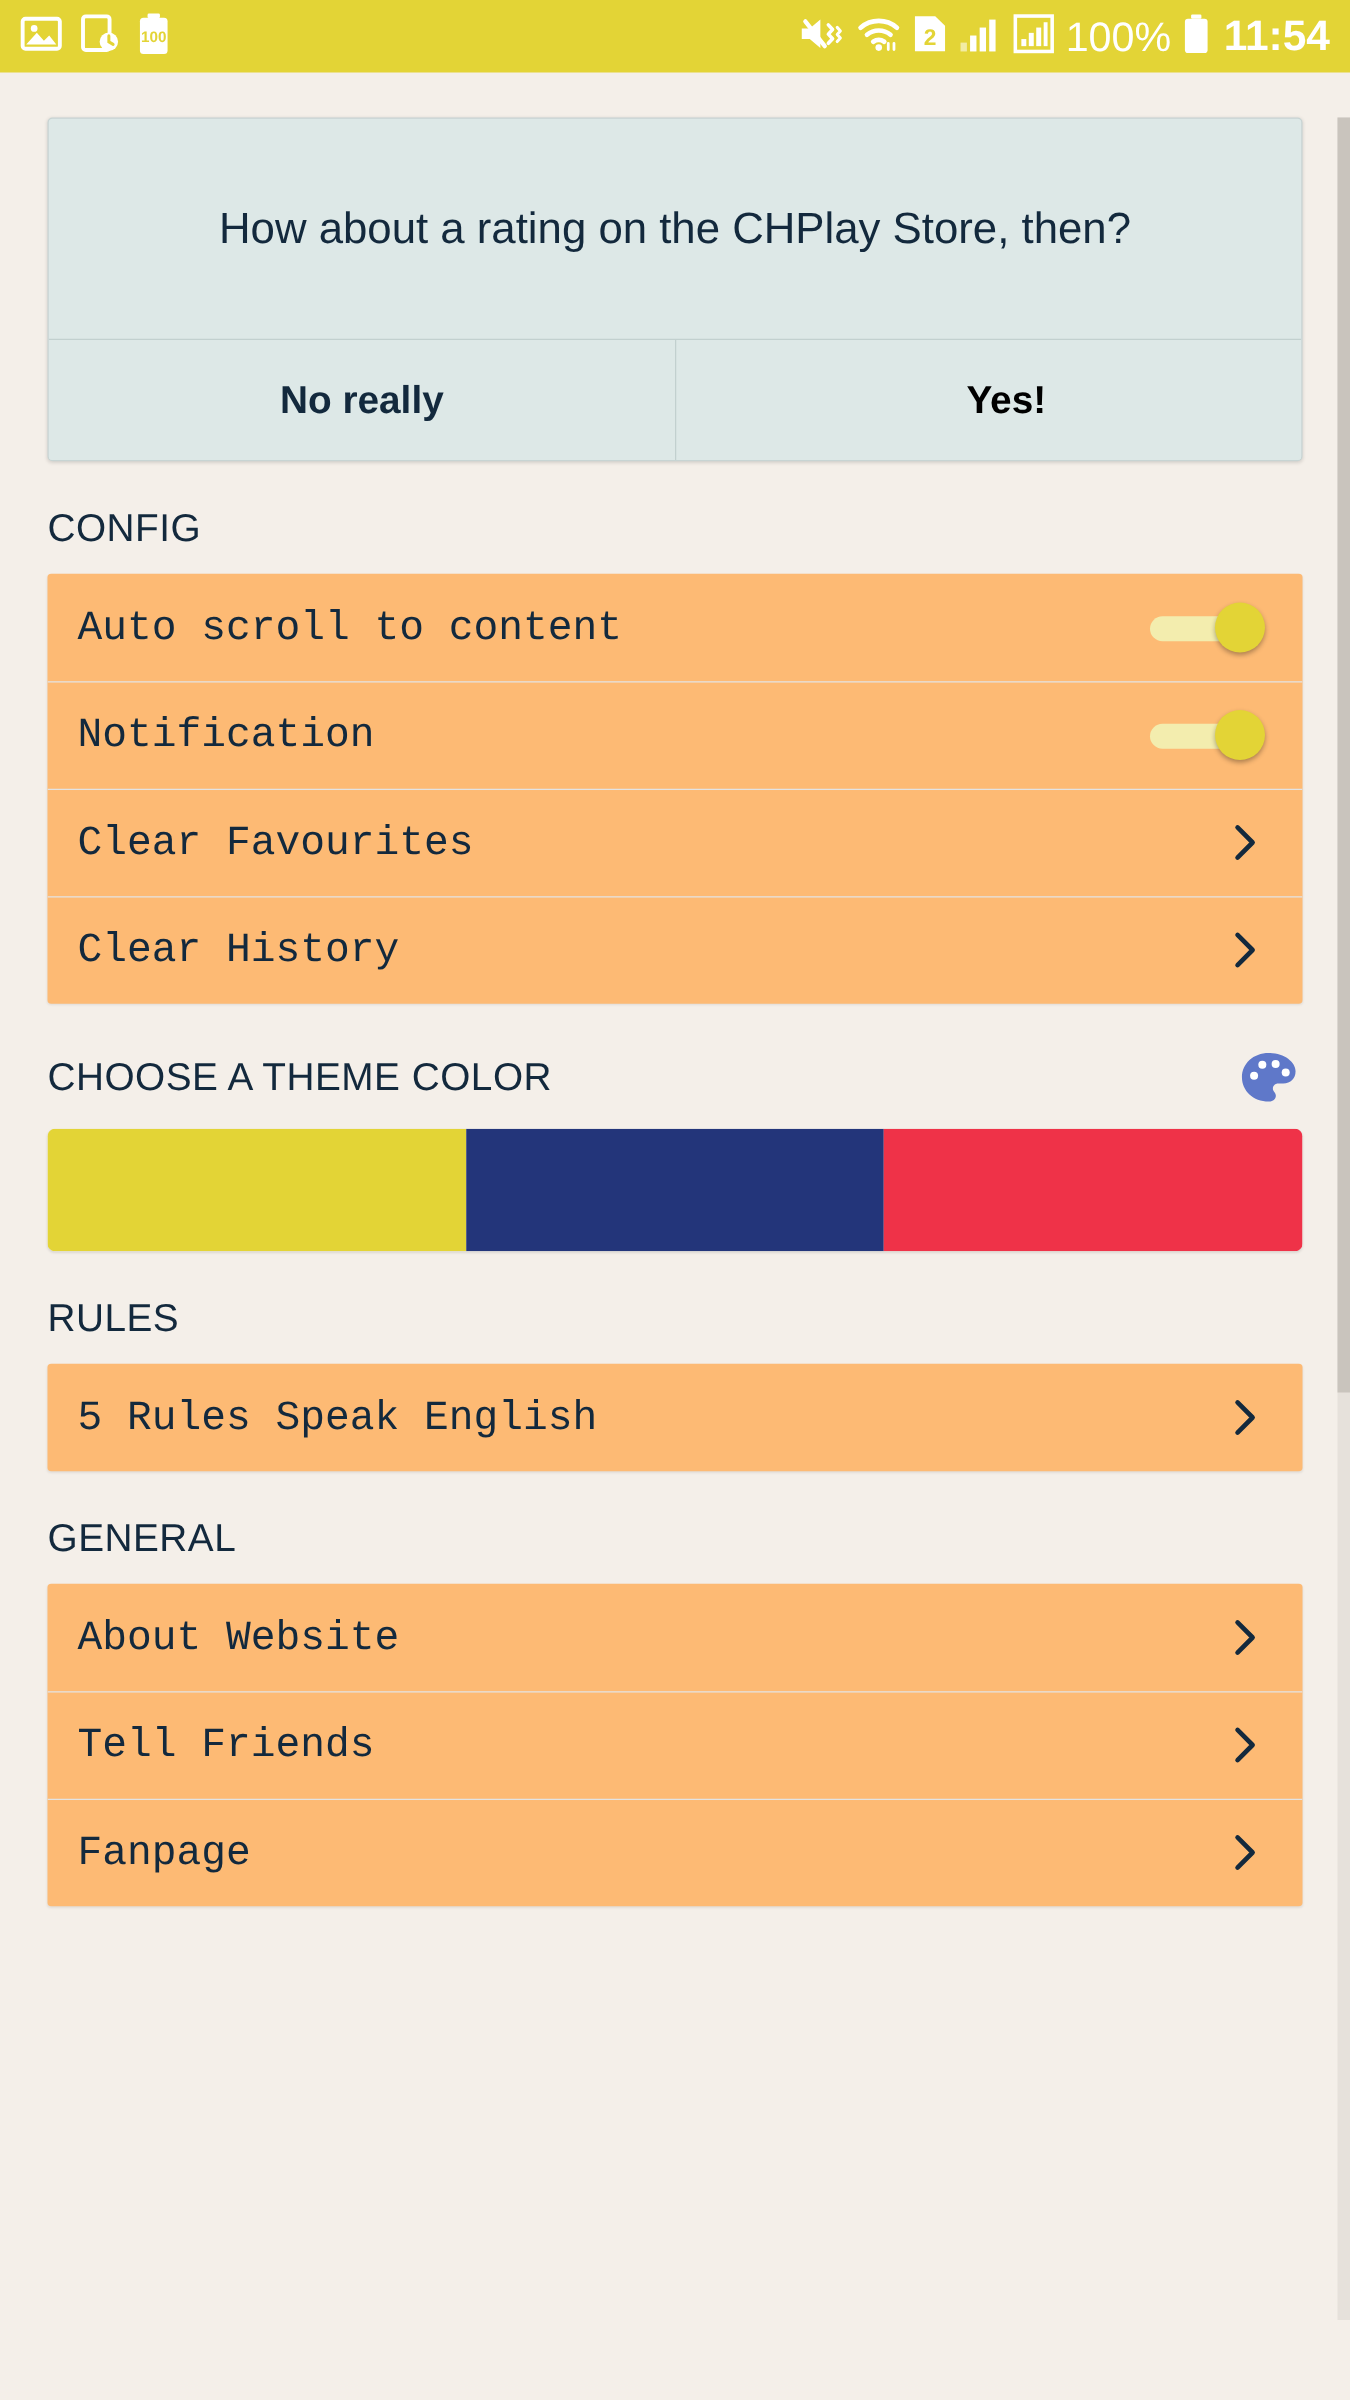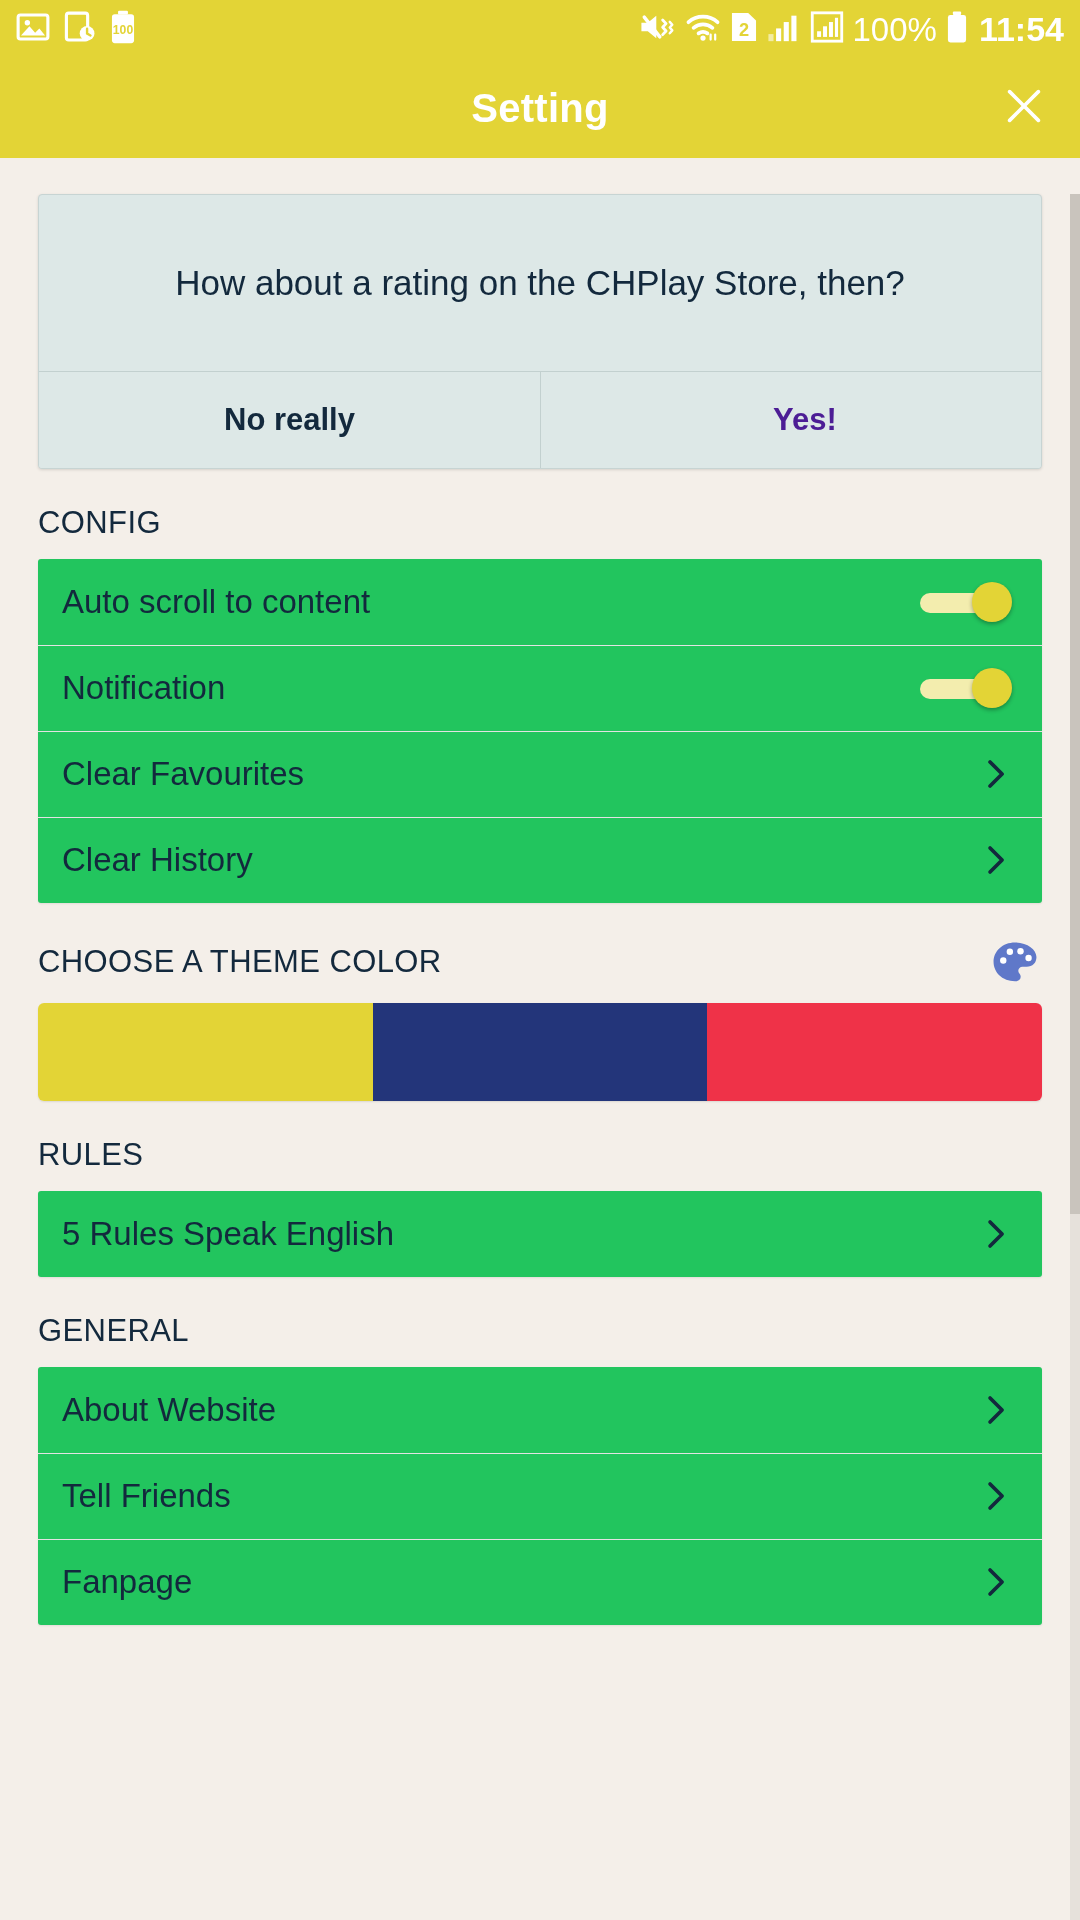--- a/index.html
+++ b/index.html
@@ -69,39 +69,40 @@
   .rate-actions { display:flex; border-top:1px solid #c2d0cf; }
   .rate-btn {
     flex:1 1 50%;
     height:96px;
     display:flex; align-items:center; justify-content:center;
     font-size:31px; font-weight:700;
     color:#13293d;
     background:#dde8e7;
   }
   .rate-btn.divider { border-left:1px solid #c2d0cf; }
-  .rate-btn.accent { color:#4c1d95;padding-left:28px; }
+  .rate-btn.accent { color:#000000;padding-left:28px; }
 
   
   .sec-head {
     display:flex; align-items:center; justify-content:space-between;
     padding:0 38px;
     margin-top:36px; margin-bottom:18px;
   }
   .sec-head-title {
     color:#13293d; font-size:31px; font-weight:400; letter-spacing:.4px;
   }
 
   
   .list-card {
     margin:0 38px;
-    background:#22c55e;
+    background:#fdba74;
     border-radius:3px;
     box-shadow:0 1px 2px rgba(0,0,0,.08);
     overflow:hidden;
+    font-family:Liberation Mono, monospace;
   }
   .row {
     position:relative;
     height:86px;
     display:flex; align-items:center; justify-content:space-between;
     padding:0 30px 0 24px;
   }
   .row + .row::before {
     content:""; position:absolute; left:0; right:0; top:0;
     height:1px; background:#e3e3e3;
@@ -214,30 +215,20 @@
       <span class="sb-ico">
         <svg width="22" height="34" viewBox="0 0 16 24">
             <rect x="5" y="0.8" width="6" height="2.4" rx="0.7" fill="#fff"></rect>
             <rect x="1.4" y="3.2" width="13.2" height="20" rx="1.8" fill="#fff"></rect>
           </svg>
       </span>
       <span class="sb-time">11:54</span>
     </div>
   </div>
 
-  <div class="appbar">
-    <div class="appbar-title">Setting</div>
-    <div class="appbar-close">
-      <span>
-        <svg width="46" height="46" viewBox="0 0 24 24">
-            <path d="M4.5 4.5 L19.5 19.5 M19.5 4.5 L4.5 19.5" stroke="#fff" stroke-width="1.9" stroke-linecap="round"></path>
-          </svg>
-      </span>
-    </div>
-  </div>
 
   <div class="content">
 
     <div class="rate-card">
       <div class="rate-msg">How about a rating on the CHPlay Store, then?</div>
       <div class="rate-actions">
         <div class="rate-btn">No really</div>
         <div class="rate-btn divider accent">Yes!</div>
       </div>
     </div>

